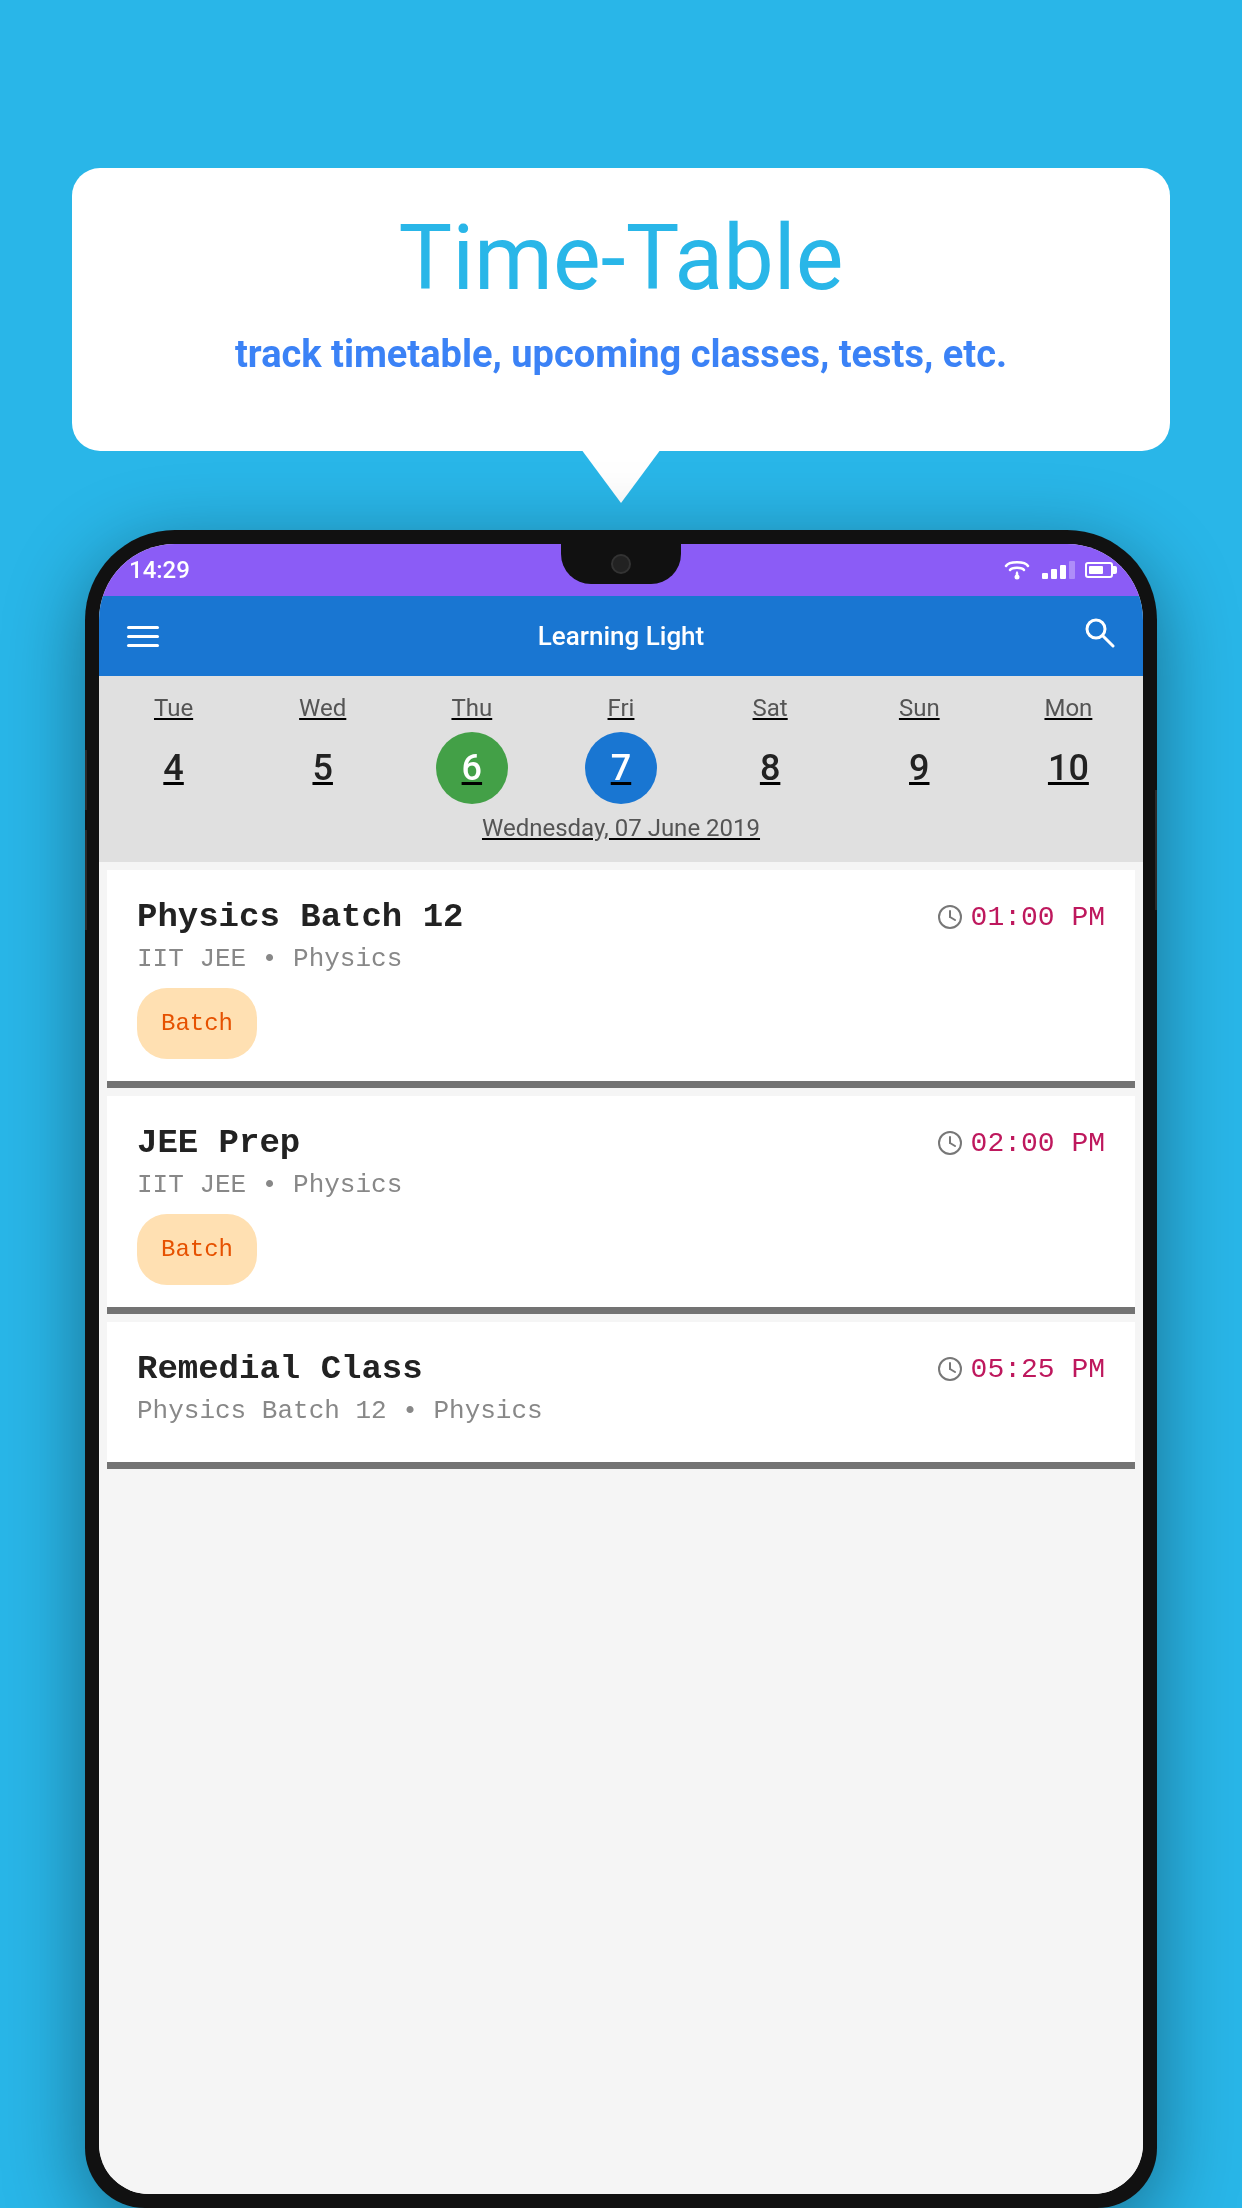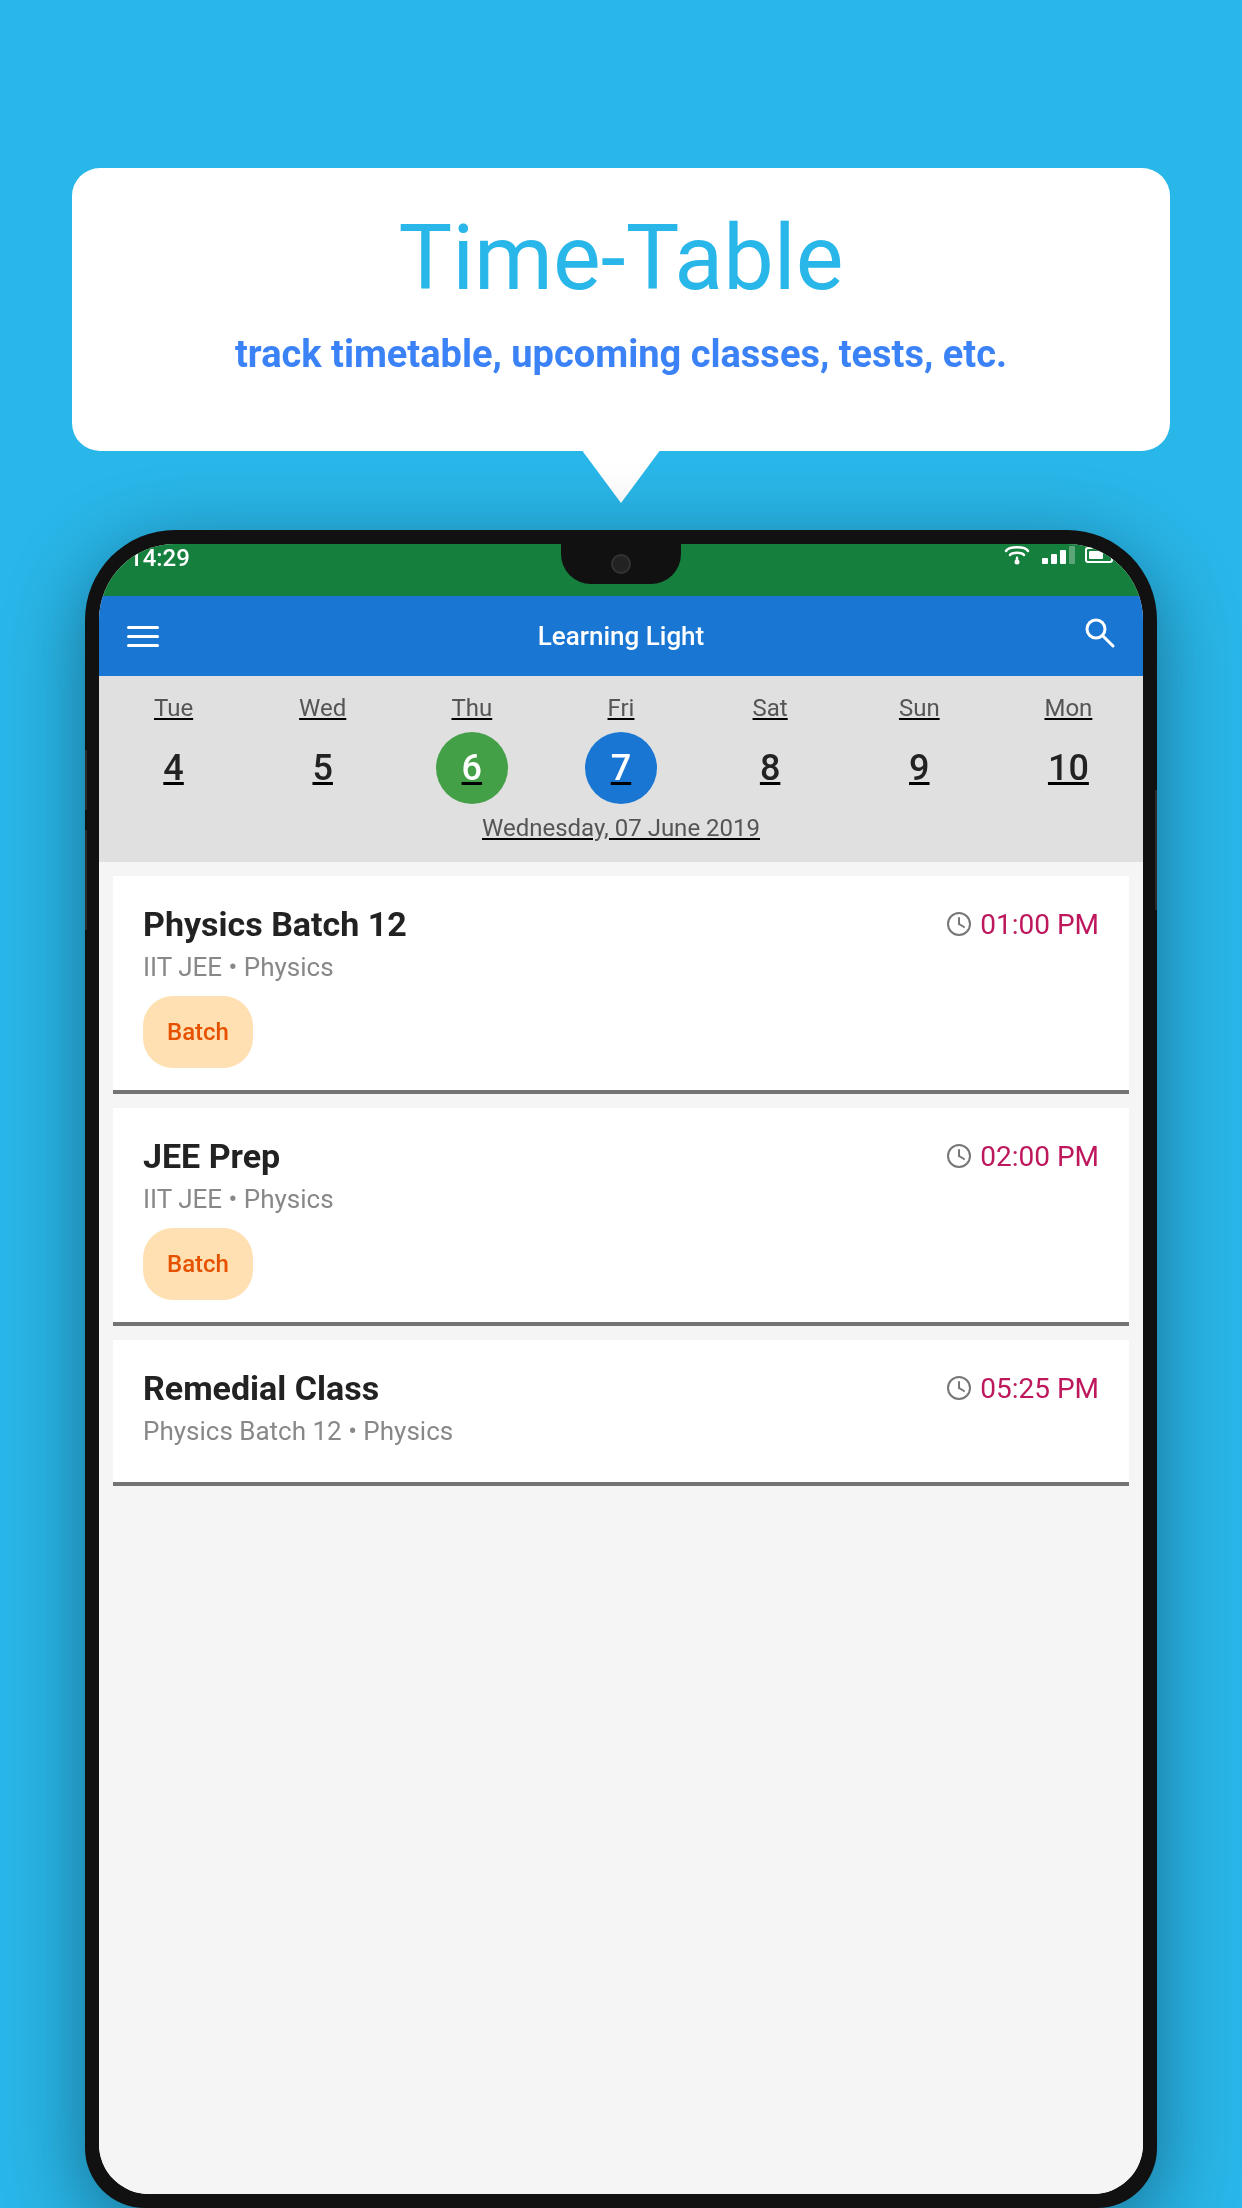--- a/index.html
+++ b/index.html
@@ -74,24 +74,24 @@
       left: 14px;
       right: 14px;
       bottom: 14px;
       background: #f5f5f5;
       border-radius: 76px 76px 50px 50px;
       overflow: hidden;
     }
 
     
     .status-bar {
-      background: #15803d;
+      background: #8b5cf6;
       height: 52px;
       display: flex;
-      align-items: flex-start;
+      align-items: center;
       justify-content: space-between;
       padding: 0 30px;
       position: relative;
     }
 
     .status-time {
       color: #fff;
       font-size: 24px;
       font-weight: 500;
     }
@@ -226,23 +226,24 @@
 
     
     .schedule-list {
       background: #f5f5f5;
       flex: 1;
       overflow: hidden;
     }
 
     .schedule-item {
       background: #fff;
-      margin: 14px;
+      margin: 8px;
       padding: 28px 30px 22px;
-      border-bottom: 4px solid #737373;
+      border-bottom: 7px solid #737373;
+      font-family: Liberation Mono, monospace;
     }
 
     .schedule-item-header {
       display: flex;
       justify-content: space-between;
       align-items: center;
       margin-bottom: 8px;
     }
 
     .schedule-item-name {

